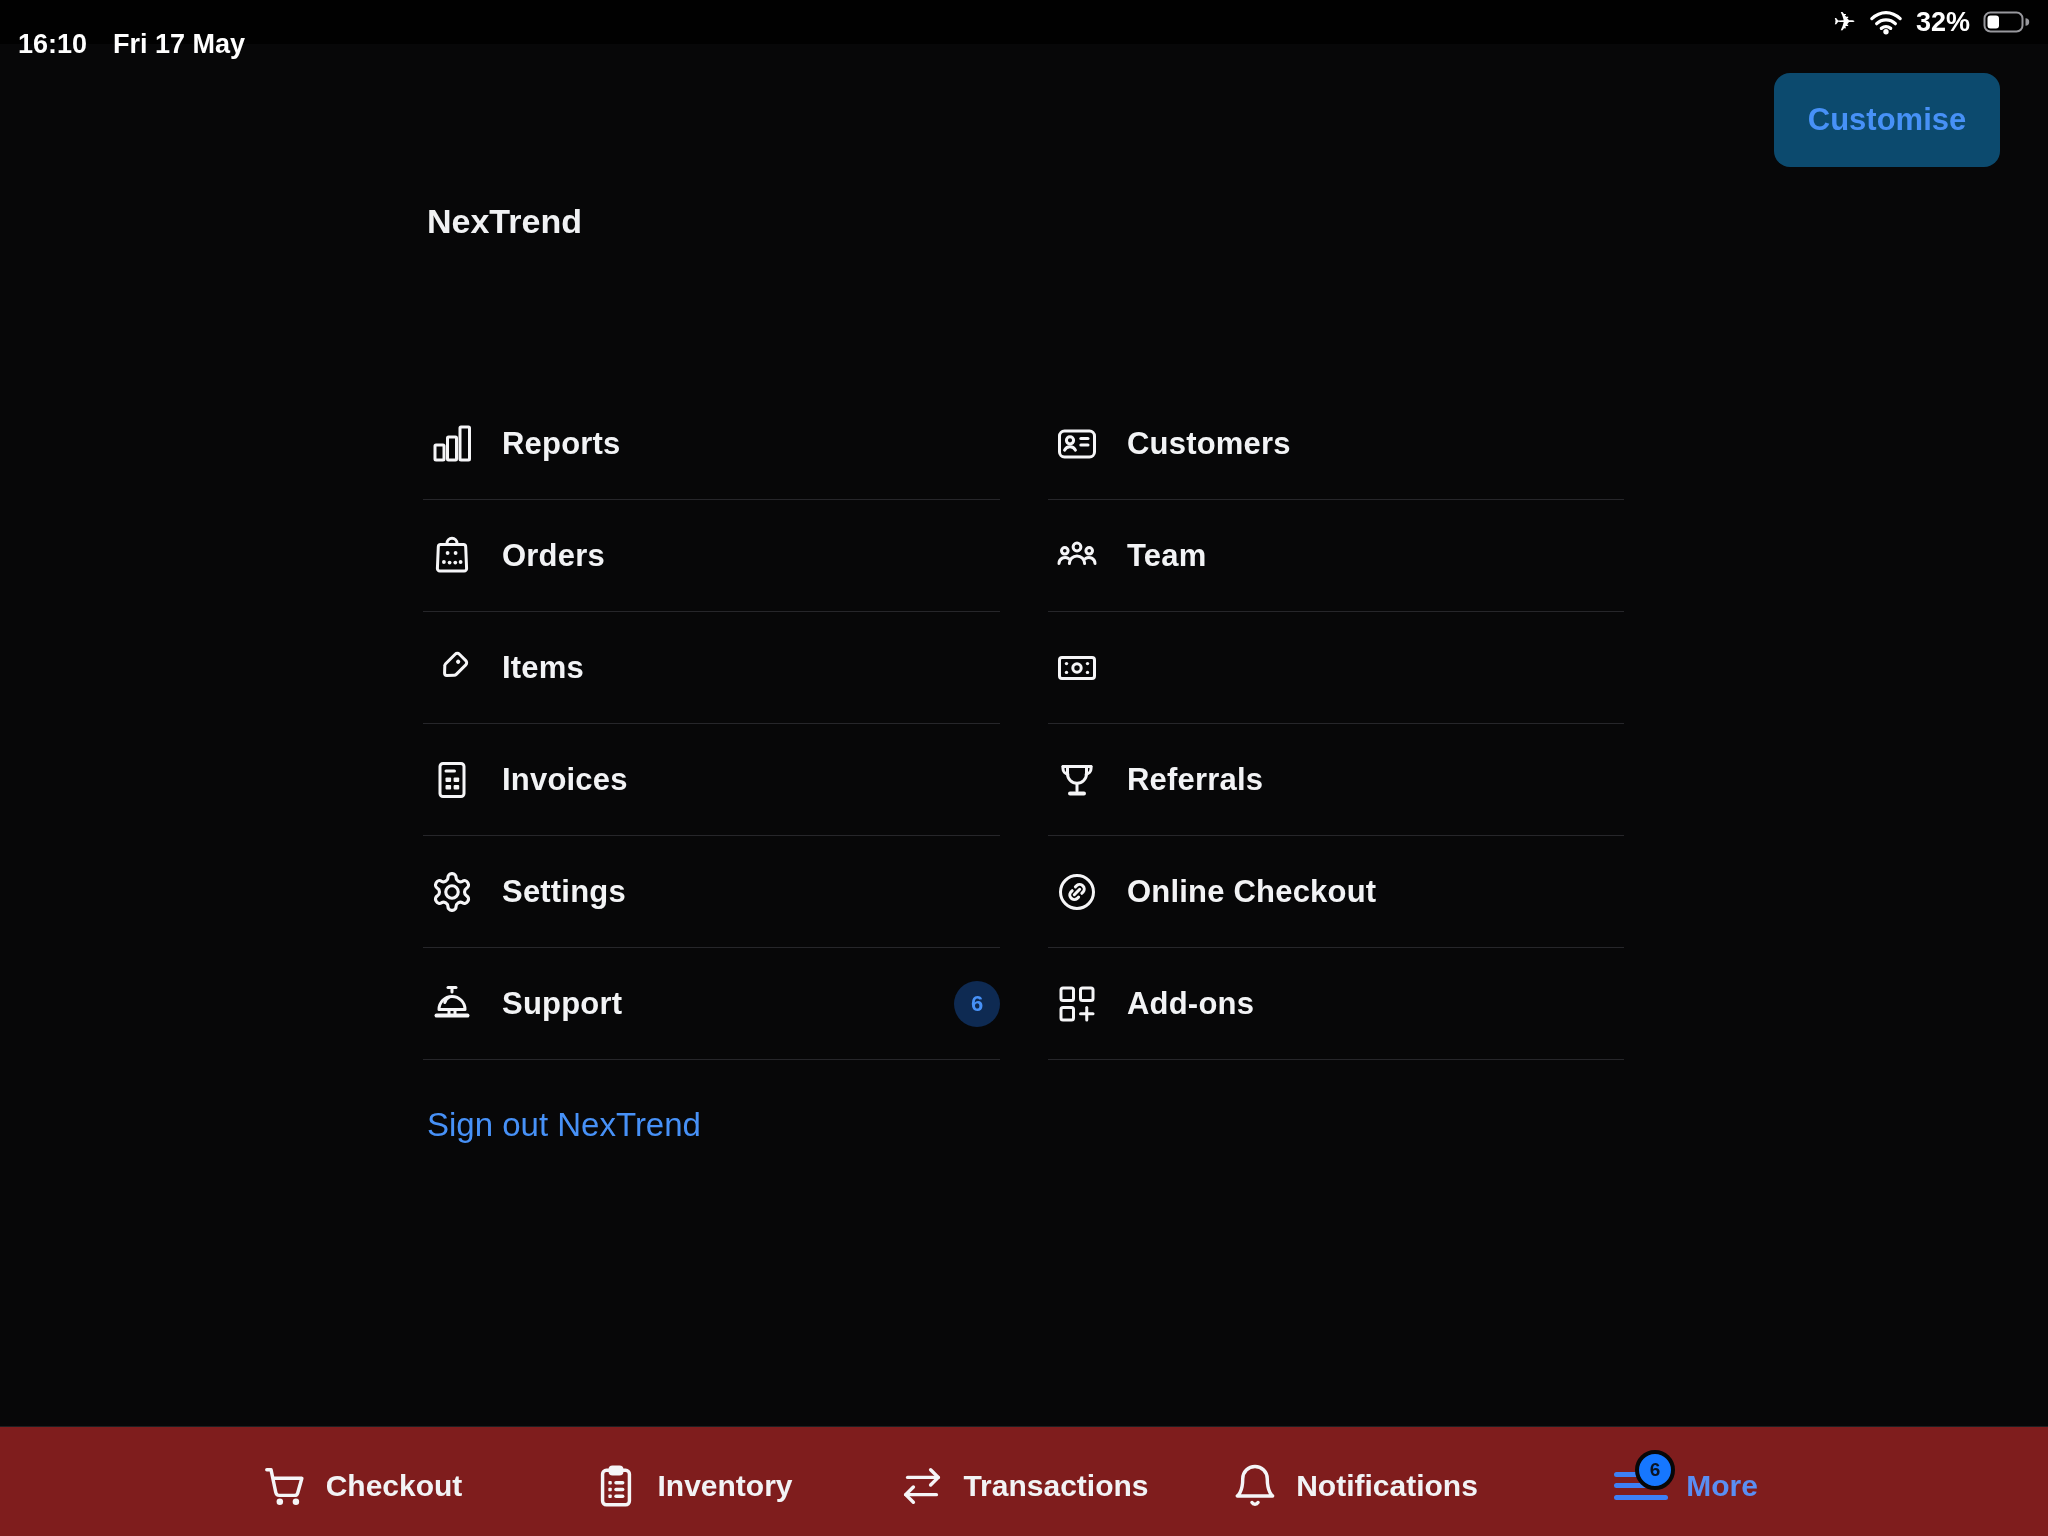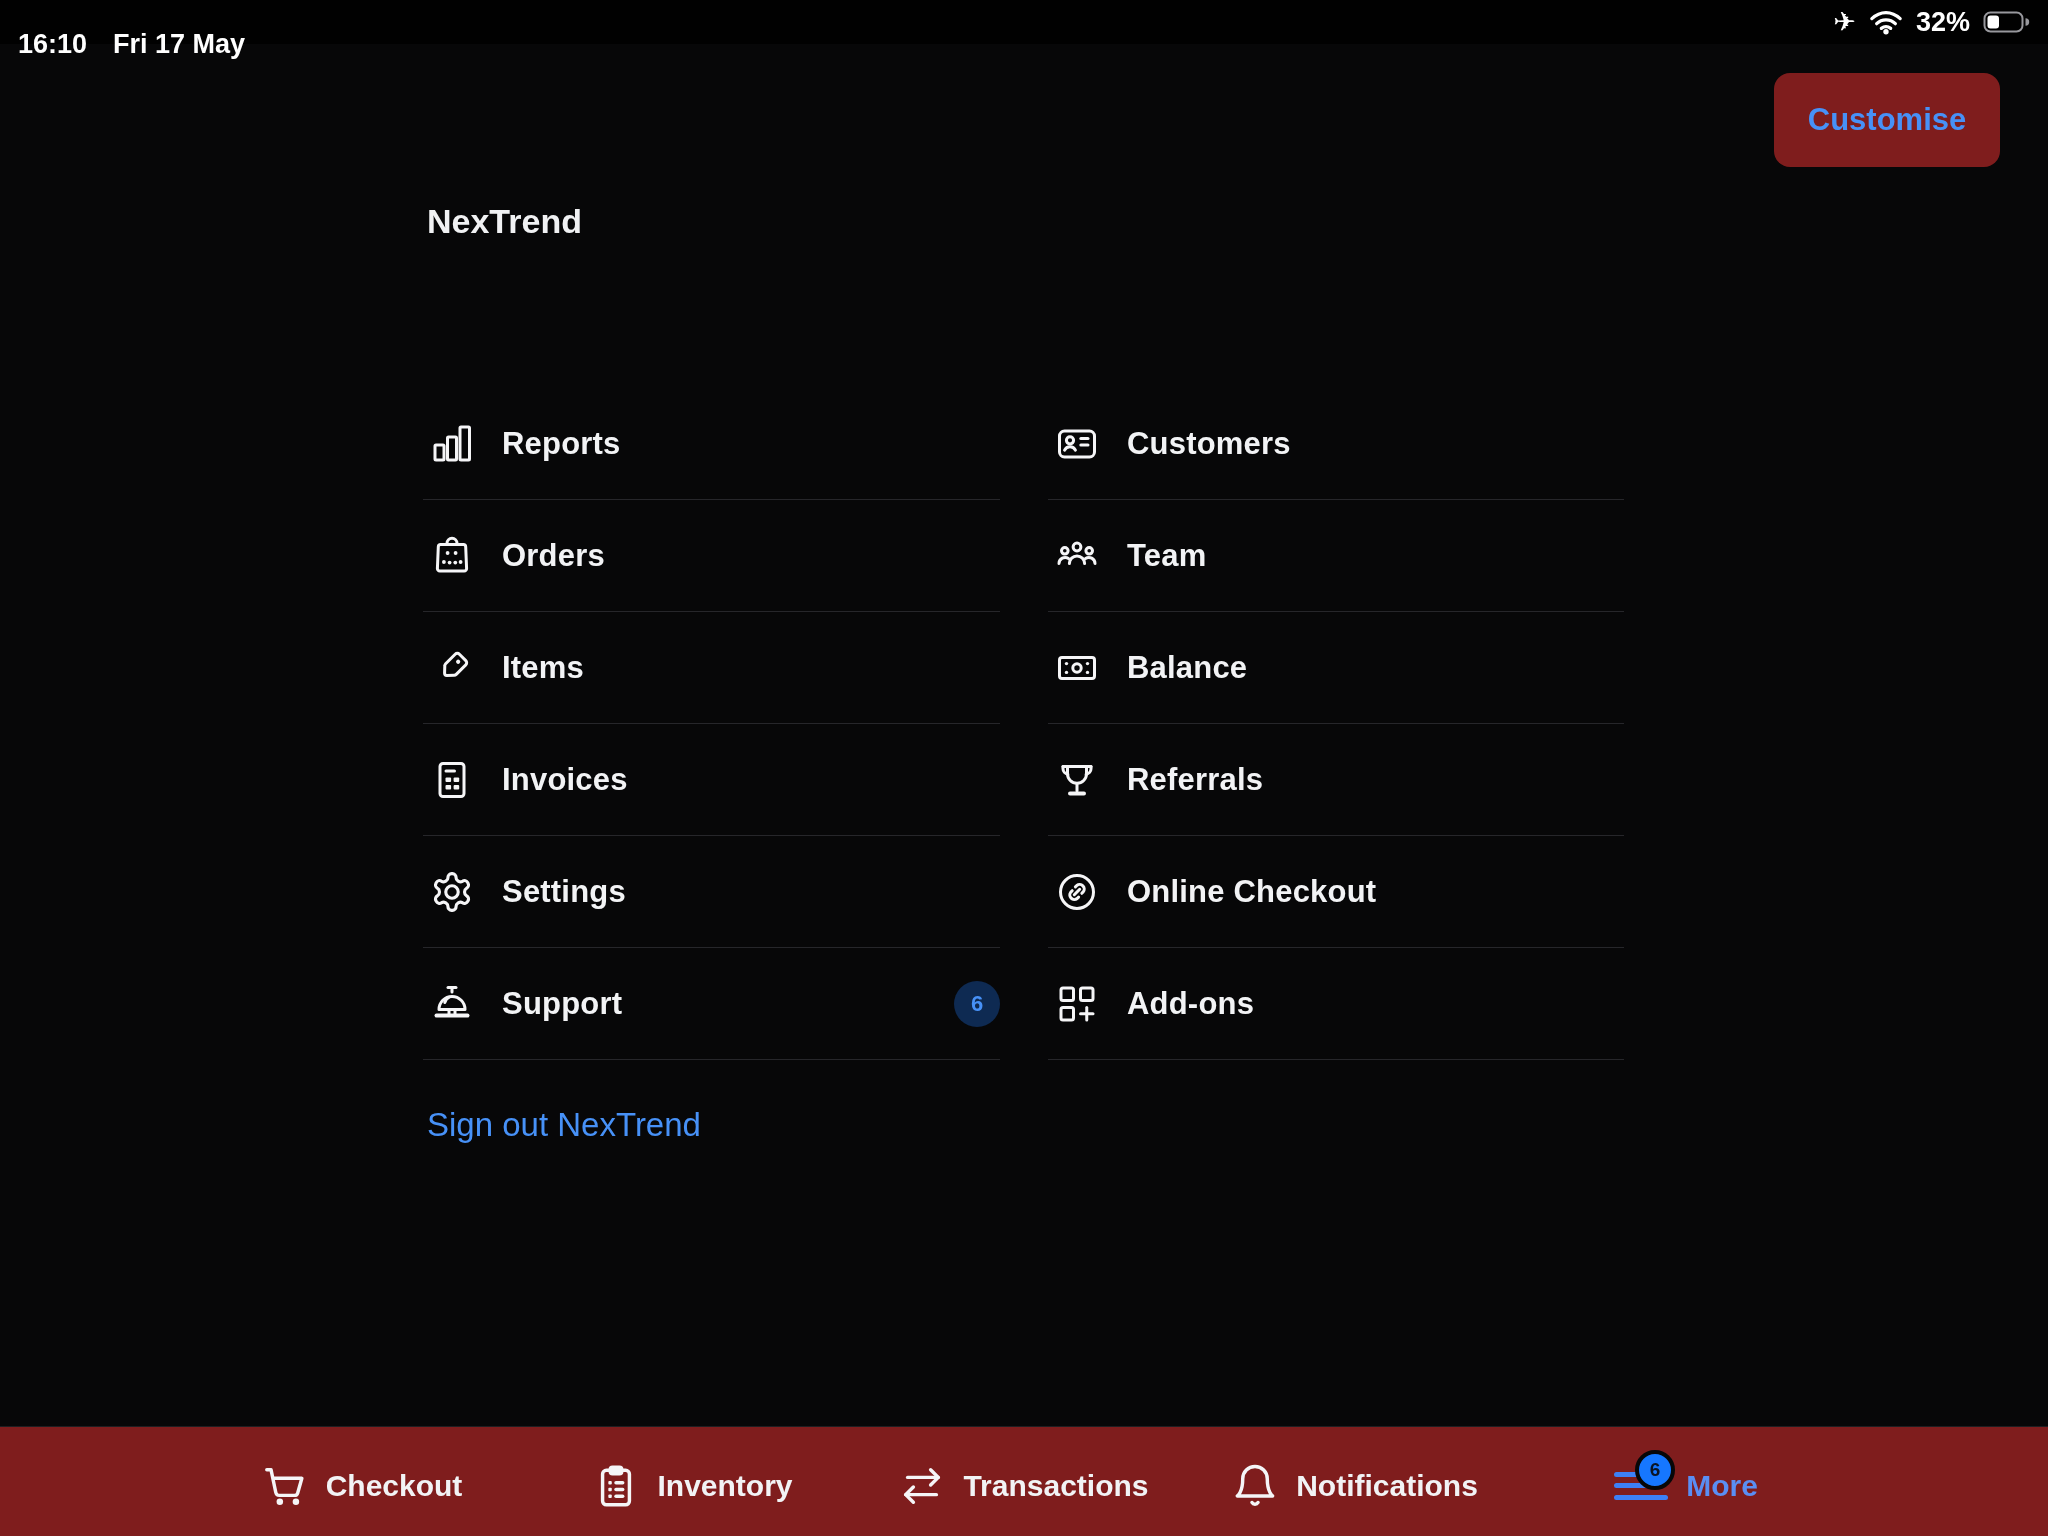--- a/index.html
+++ b/index.html
@@ -20,21 +20,21 @@
     padding:0 18px;box-sizing:border-box;font-size:27px;font-weight:700;color:#fff;
   }
   .sb-left{display:flex;align-items:center;gap:26px;margin-top:45px;}
   .sb-date{font-weight:600;}
   .sb-right{display:flex;align-items:center;gap:13px;font-weight:600;}
   .sb-plane{font-size:27px;line-height:1;}
 
   
   .customise-btn{
     position:absolute;top:73px;right:48px;width:226px;height:94px;
-    background:#7f1d1d;border-radius:16px;border:none;cursor:pointer;
+    background:#0c4a6e;border-radius:16px;border:none;cursor:pointer;
     color:#4791f7;font-size:31px;font-weight:700;
     display:flex;align-items:center;justify-content:center;
     font-family:inherit;
   }
   .page-title{position:absolute;left:427px;top:202px;font-size:34px;font-weight:700;color:#f0f1f3;}
 
   
   .menu{position:absolute;left:423px;top:388px;width:1201px;display:flex;gap:48px;}
   .menu-col{width:577px;}
   .menu-col.right{width:576px;}
@@ -227,21 +227,20 @@
       <svg class="mi" viewBox="0 0 44 44">
         <g class="stroke">
           <rect x="4.5" y="11.5" width="35" height="21" rx="2.5"></rect>
           <circle cx="22" cy="22" r="4.2"></circle>
         </g>
         <circle class="fillw" cx="11.5" cy="17.6" r="1.7"></circle>
         <circle class="fillw" cx="11.5" cy="26.4" r="1.7"></circle>
         <circle class="fillw" cx="32.5" cy="17.6" r="1.7"></circle>
         <circle class="fillw" cx="32.5" cy="26.4" r="1.7"></circle>
       </svg>
-      <span class="menu-label">Balance</span>
     </div>
 
     <div class="menu-row">
       <svg class="mi" viewBox="0 0 44 44">
         <g class="stroke">
           <line x1="8" y1="8.5" x2="36" y2="8.5"></line>
           <path d="M12.5 8.5 v7.3 a9.5 9.5 0 0 0 19 0 V8.5"></path>
           <path d="M8 8.5 v2.2 a5.6 5.6 0 0 0 4.8 5.5"></path>
           <path d="M36 8.5 v2.2 a5.6 5.6 0 0 1 -4.8 5.5"></path>
           <line x1="22" y1="25.5" x2="22" y2="33"></line>

